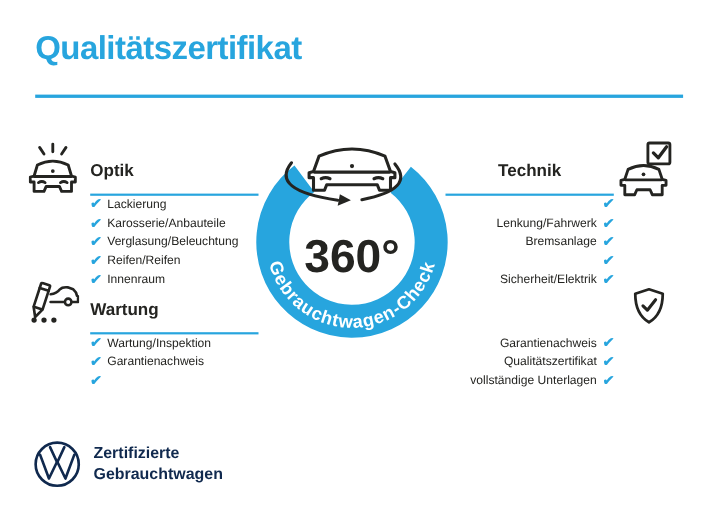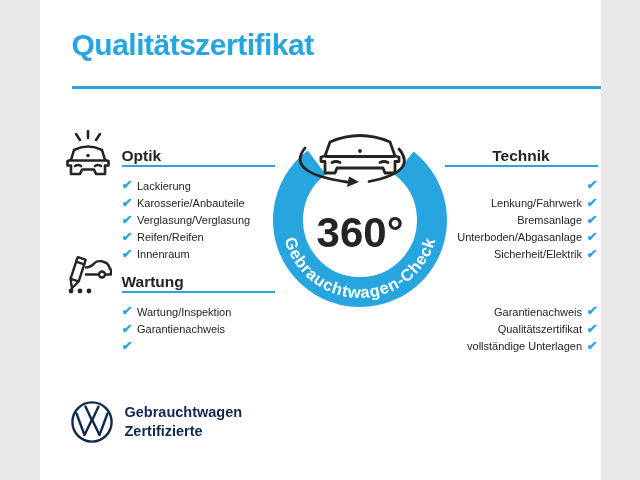--- a/index.html
+++ b/index.html
@@ -2,32 +2,32 @@
 <html style="--accent: #27a5de; --navy: #10294e; --ink: #242421;"><head>
 <meta charset="utf-8">
 <style>
   :root{
     --accent:#27a5de;
     --navy:#10294e;
     --ink:#242421;
   }
   html,body{margin:0;padding:0;background:#e9e9e9;}
   .canvas{
-    position:relative;width:561px;height:480px;background:#ffffff;
+    position:relative;width:640px;height:480px;background:#ffffff;
     font-family:"Liberation Sans", sans-serif;overflow:hidden;margin:0 auto;
   }
   .abs{position:absolute;}
   .page-title{
     left:32px;top:28px;font-size:30px;font-weight:bold;color:var(--accent);
     letter-spacing:-0.5px;margin:0;
   }
   .title-rule{left:32px;top:86px;width:589px;height:3px;background:var(--accent);}
   .sec-header{
     font-size:15.5px;font-weight:bold;color:var(--ink);
-    padding-bottom:0;border-bottom:2.5px solid var(--accent);width:153px;
+    padding-bottom:11px;border-bottom:2.5px solid var(--accent);width:153px;
   }
   .hdr-right{text-align:center;}
   ul.checklist{margin:0;padding:0;list-style:none;width:218px;}
   ul.checklist li{
     display:flex;align-items:center;gap:5px;height:17.2px;
     font-size:11px;color:var(--ink);
   }
   ul.checklist .chk{
     color:var(--accent);font-size:12.5px;font-weight:bold;line-height:1;
     transform:skewX(-6deg);
@@ -69,21 +69,21 @@
         <span>Lackierung</span>
       </li>
 
       <li>
         <span class="chk">✔</span>
         <span>Karosserie/Anbauteile</span>
       </li>
 
       <li>
         <span class="chk">✔</span>
-        <span>Verglasung/Verglasung</span>
+        <span>Verglasung/Beleuchtung</span>
       </li>
 
       <li>
         <span class="chk">✔</span>
         <span>Reifen/Reifen</span>
       </li>
 
       <li>
         <span class="chk">✔</span>
         <span>Innenraum</span>
@@ -162,21 +162,20 @@
         <span>Lenkung/Fahrwerk</span>
       </li>
 
       <li>
         <span class="chk">✔</span>
         <span>Bremsanlage</span>
       </li>
 
       <li>
         <span class="chk">✔</span>
-        <span>Unterboden/Abgasanlage</span>
       </li>
 
       <li>
         <span class="chk">✔</span>
         <span>Sicherheit/Elektrik</span>
       </li>
     </ul>
 
   <svg class="abs icon" style="left:574px;top:261px" width="32" height="34" viewBox="0 0 32 34" fill="none" stroke="currentColor" stroke-width="2.5" stroke-linecap="round" stroke-linejoin="round">
     <path d="M16 2 L28.5 6 C28.5 18 24.5 27 16 32 C7.5 27 3.5 18 3.5 6 Z"></path>
@@ -200,17 +199,17 @@
         <span>vollständige Unterlagen</span>
       </li>
     </ul>
 
   <svg class="abs" style="left:30px;top:400px" width="44" height="44" viewBox="0 0 44 44" fill="none" stroke="var(--navy)" stroke-width="2.4" stroke-linecap="round" stroke-linejoin="round">
     <circle cx="22" cy="22" r="19.6"></circle>
     <path d="M15.5 6.5 L22 20.5 L28.5 6.5"></path>
     <path d="M6.5 13.5 L14.5 35 L22 19.5 L29.5 35 L37.5 13.5"></path>
   </svg>
   <div class="abs brand-text">
+    <div>Zertifizierte</div>
     <div>Gebrauchtwagen</div>
-    <div>Zertifizierte</div>
   </div>
 
 </div>
 
 </body></html>

